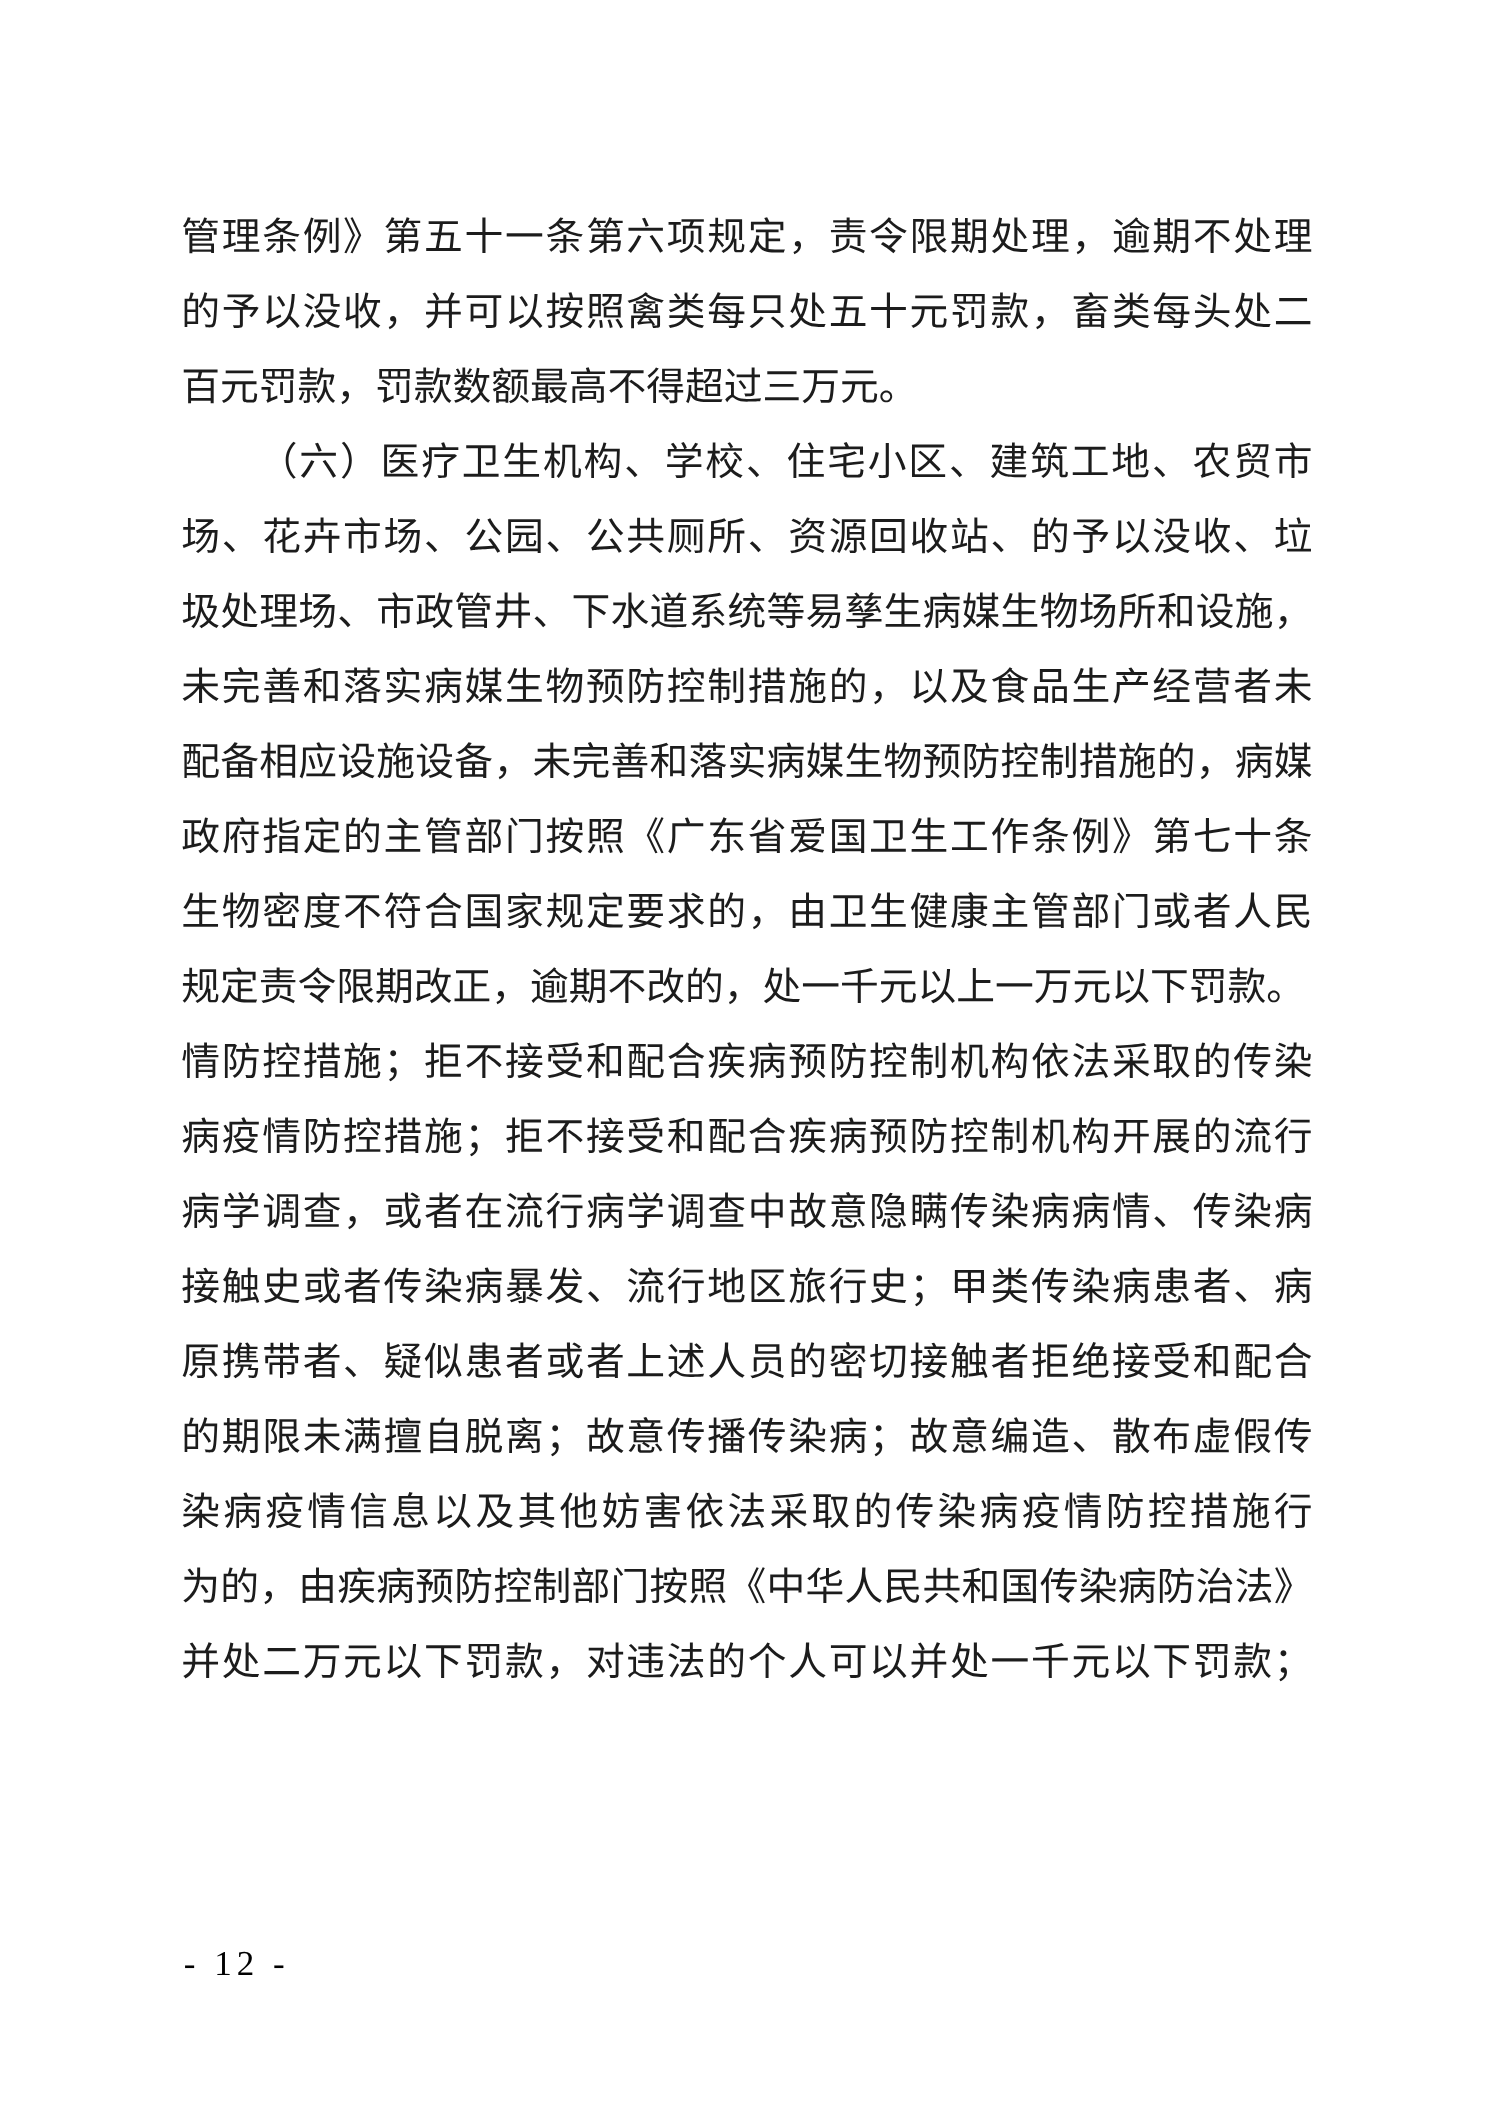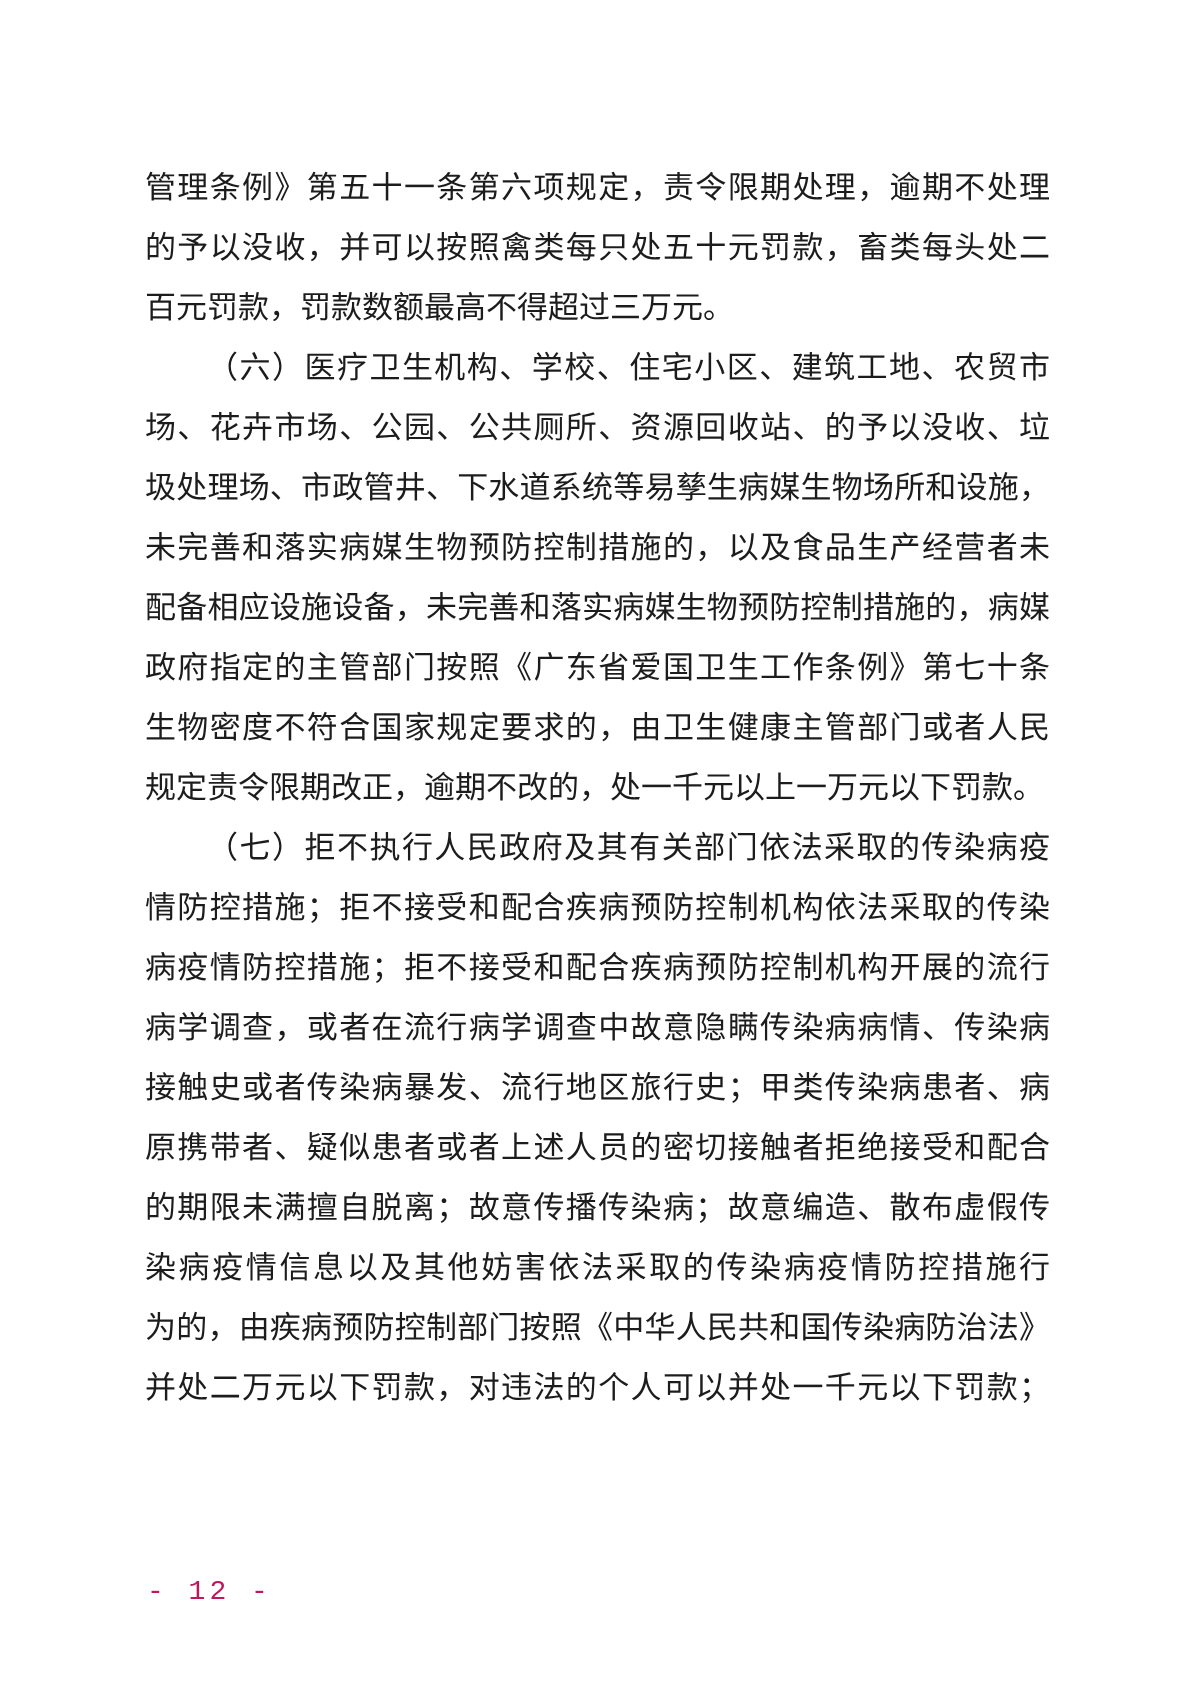--- a/index.html
+++ b/index.html
@@ -6,21 +6,21 @@
     margin: 0;
     padding: 0;
     background: #ffffff;
   }
   .page {
     position: relative;
     width: 1191px;
     height: 1684px;
     background: #ffffff;
     overflow: hidden;
-    font-family: Liberation Mono, monospace;
+    font-family: Liberation Serif, serif;
     color: #1c1c1c;
   }
   .text-block {
     position: absolute;
     left: 145px;
     top: 160px;
     width: 905px;
   }
   .line {
     height: 60px;
@@ -42,41 +42,39 @@
     text-indent: 62px;
   }
   .footer {
     position: absolute;
     left: 147px;
     top: 1552px;
     height: 40px;
     line-height: 40px;
     font-size: 28px;
     letter-spacing: 4px;
-    color: #be185d;
-    margin-top: 20px;
+    color: #000000;
   }
 </style>
 </head>
 <body>
 
 <div class="page">
   <div class="text-block">
     <div class="line">管理条例》第五十一条第六项规定，责令限期处理，逾期不处理</div>
       <div class="line">的予以没收，并可以按照禽类每只处五十元罚款，畜类每头处二</div>
       <div class="line para-end">百元罚款，罚款数额最高不得超过三万元。</div>
       <div class="line indent">（六）医疗卫生机构、学校、住宅小区、建筑工地、农贸市</div>
       <div class="line">场、花卉市场、公园、公共厕所、资源回收站、的予以没收、垃</div>
       <div class="line">圾处理场、市政管井、下水道系统等易孳生病媒生物场所和设施，</div>
       <div class="line">未完善和落实病媒生物预防控制措施的，以及食品生产经营者未</div>
       <div class="line">配备相应设施设备，未完善和落实病媒生物预防控制措施的，病媒</div>
       <div class="line">政府指定的主管部门按照《广东省爱国卫生工作条例》第七十条</div>
       <div class="line">生物密度不符合国家规定要求的，由卫生健康主管部门或者人民</div>
       <div class="line para-end">规定责令限期改正，逾期不改的，处一千元以上一万元以下罚款。</div>
-      <div class="line indent">（七）拒不执行人民政府及其有关部门依法采取的传染病疫</div>
       <div class="line">情防控措施；拒不接受和配合疾病预防控制机构依法采取的传染</div>
       <div class="line">病疫情防控措施；拒不接受和配合疾病预防控制机构开展的流行</div>
       <div class="line">病学调查，或者在流行病学调查中故意隐瞒传染病病情、传染病</div>
       <div class="line">接触史或者传染病暴发、流行地区旅行史；甲类传染病患者、病</div>
       <div class="line">原携带者、疑似患者或者上述人员的密切接触者拒绝接受和配合</div>
       <div class="line">的期限未满擅自脱离；故意传播传染病；故意编造、散布虚假传</div>
       <div class="line">染病疫情信息以及其他妨害依法采取的传染病疫情防控措施行</div>
       <div class="line">为的，由疾病预防控制部门按照《中华人民共和国传染病防治法》</div>
       <div class="line">并处二万元以下罚款，对违法的个人可以并处一千元以下罚款；</div>
   </div>

